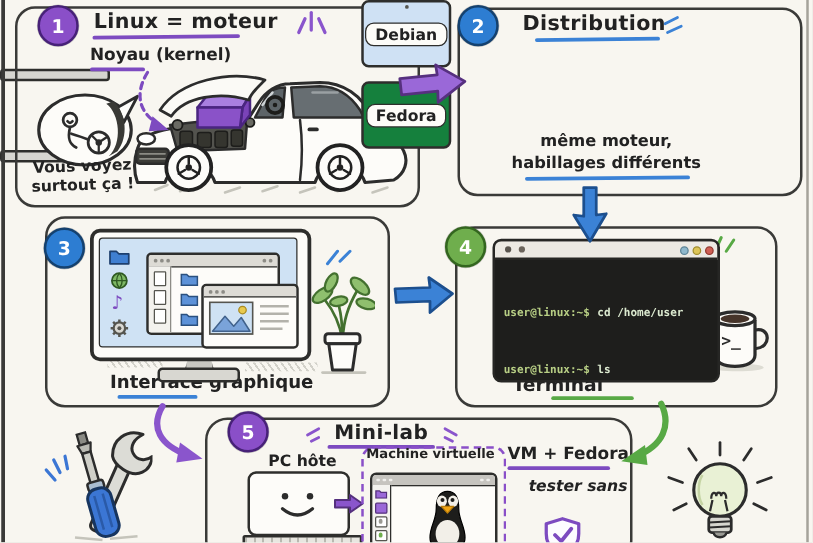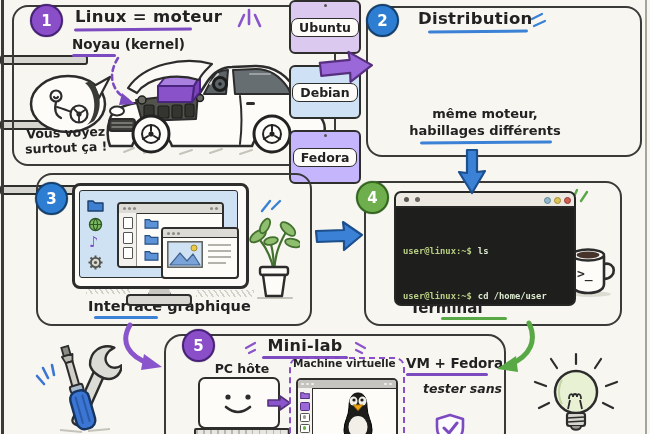--- a/index.html
+++ b/index.html
@@ -163,36 +163,29 @@
     </div>
   <div class="htitle" style="left:418px;top:9px;">Distribution</div>
   <div class="underline u-blue" style="left:428px;top:30px;width:100px;transform:rotate(-.6deg);"></div>
   <svg class="abs" style="left:531px;top:11px;" width="18" height="18" viewBox="0 0 18 18">
     <g stroke="#3b82d6" stroke-width="2.2" stroke-linecap="round">
         <path d="M3,15 L14,10"></path>
         <path d="M1,8 L11,3"></path>
       </g>
   </svg>
 
-  <div class="laptop" style="left:369px;top:44px;">
-    <div class="lap-screen" style="background:#dcc9ef;">
-      <span class="lap-cam"></span>
-      <span class="lap-pill">Ubuntu</span>
-    </div>
-    <div class="lap-base"></div>
-  </div>
   <div class="laptop" style="left:445px;top:44px;">
     <div class="lap-screen" style="background:#cfe1f4;">
       <span class="lap-cam"></span>
       <span class="lap-pill">Debian</span>
     </div>
     <div class="lap-base"></div>
   </div>
   <div class="laptop" style="left:521px;top:44px;">
-    <div class="lap-screen" style="background:#c4b5fd;">
+    <div class="lap-screen" style="background:#15803d;">
       <span class="lap-cam"></span>
       <span class="lap-pill">Fedora</span>
     </div>
     <div class="lap-base"></div>
   </div>
 
   <div class="hsmall" style="left:385px;top:106px;width:200px;text-align:center;font-size:13px;line-height:16.5px;white-space:normal;">
     <span>même moteur,</span><br><span>habillages différents</span>
   </div>
   <div class="underline u-blue" style="left:420px;top:141px;width:132px;transform:rotate(-.5deg);"></div>
@@ -326,22 +319,22 @@
 
   <div class="term">
     <div class="term-bar">
       <span class="dot" style="left:8px;background:#59544e;"></span>
       <span class="dot" style="left:19px;background:#6b645c;"></span>
       <span class="dot" style="left:148px;background:#8fb8cc;border:.8px solid #5d8496;"></span>
       <span class="dot" style="left:158px;background:#dcc457;border:.8px solid #a08c2c;"></span>
       <span class="dot" style="left:168px;background:#cf5f54;border:.8px solid #93392f;"></span>
     </div>
     <div class="term-body">
+      <div><span class="t-prompt">user@linux:~$</span><span class="t-cmd">cd /home/user</span></div>
       <div><span class="t-prompt">user@linux:~$</span><span class="t-cmd">ls</span></div>
-      <div><span class="t-prompt">user@linux:~$</span><span class="t-cmd">cd /home/user</span></div>
       
       
       
     </div>
   </div>
 
   <div class="abs" style="left:566px;top:244px;width:54px;height:54px;">
     <svg width="54" height="54" viewBox="0 0 54 54">
       <ellipse cx="24" cy="50" rx="21" ry="3" fill="#dddcd3"></ellipse>
       <path d="M38,20 C50,17 52,34 38,35" fill="none" stroke="#2c2c2c" stroke-width="2.6"></path>

